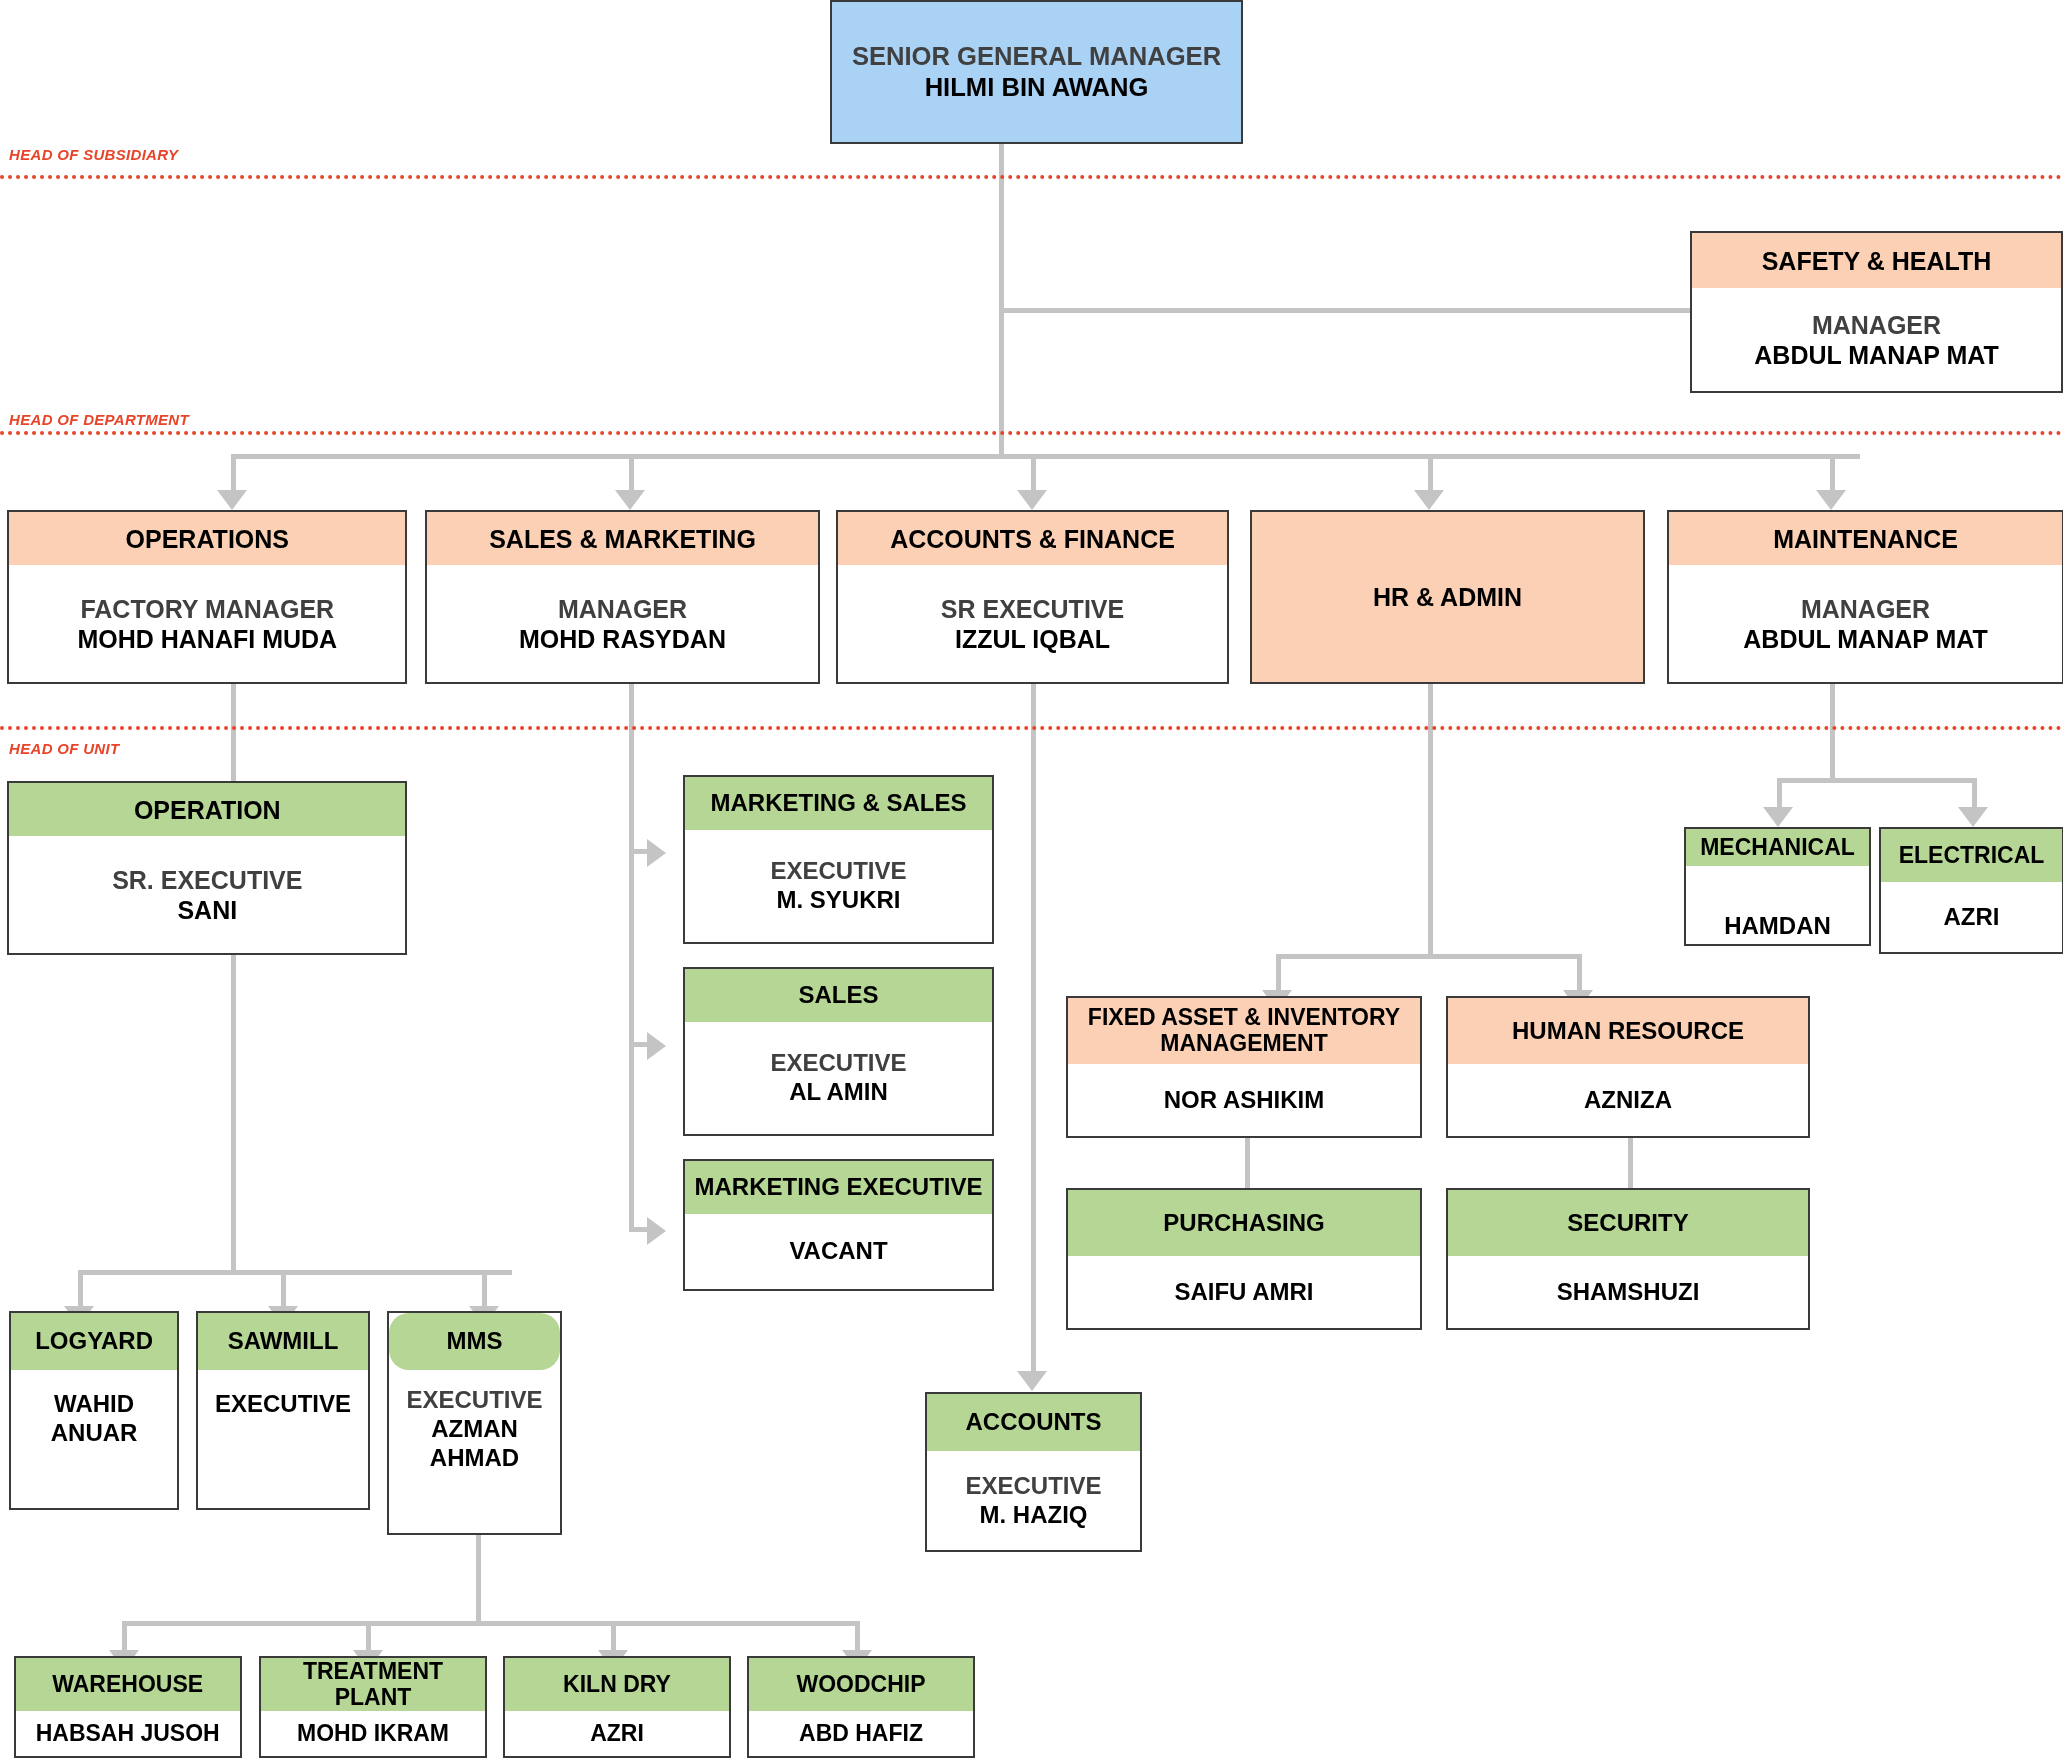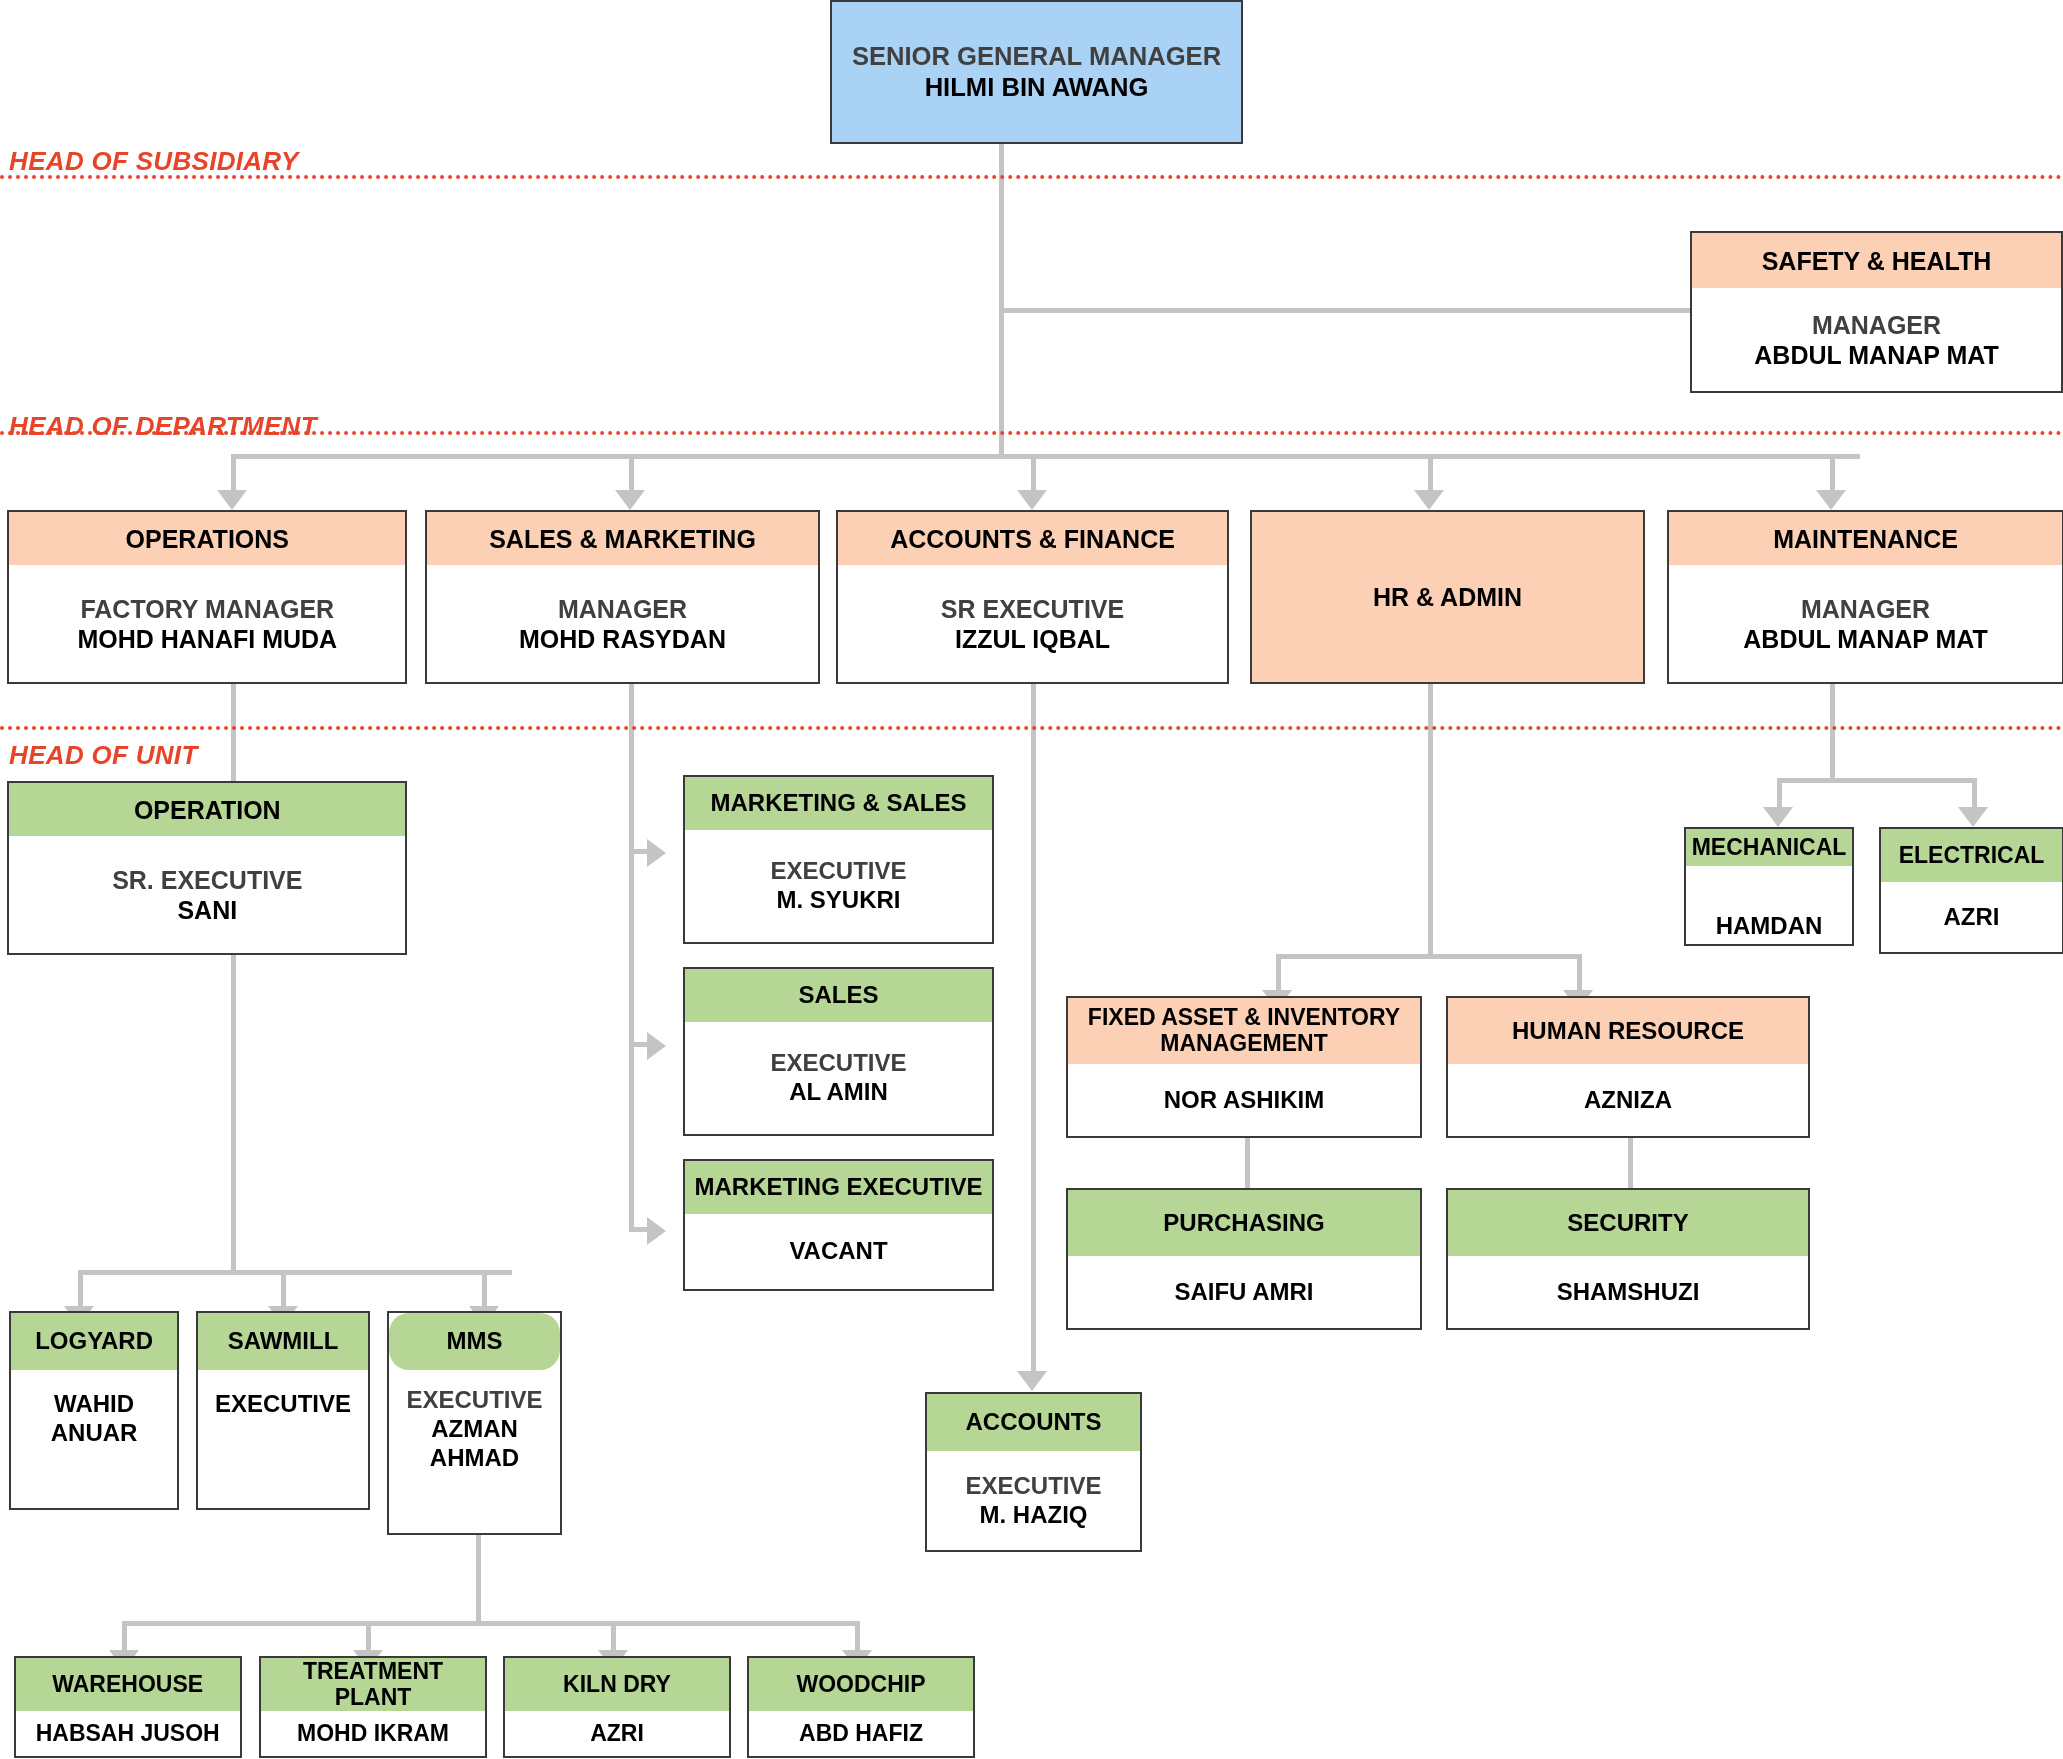--- a/index.html
+++ b/index.html
@@ -8,21 +8,21 @@
 
   
   .ln{position:absolute;background:#c4c4c4;}
   .vln{width:4.6px;}
   .hln{height:4.6px;}
   .arrow-d{position:absolute;width:0;height:0;border-left:15.5px solid transparent;border-right:15.5px solid transparent;border-top:20px solid #c4c4c4;}
   .arrow-r{position:absolute;width:0;height:0;border-top:14.6px solid transparent;border-bottom:14.6px solid transparent;border-left:19px solid #c4c4c4;}
 
   
   .band{position:absolute;left:0;width:2063px;height:0;border-top:4.6px dotted #e8442a;}
-  .band-label{position:absolute;color:#e8442a;font-style:italic;font-weight:bold;font-size:26px;letter-spacing:0.3px;white-space:nowrap;}
+  .band-label{position:absolute;color:#e8442a;font-style:italic;font-weight:bold;font-size:15px;letter-spacing:0.3px;white-space:nowrap;}
 
   
   .node{position:absolute;box-sizing:border-box;border:2.7px solid #3a3a3a;background:#ffffff;display:flex;flex-direction:column;}
   .node .hdr{box-sizing:border-box;width:100%;display:flex;align-items:center;justify-content:center;text-align:center;font-weight:bold;color:#000;padding:5.5px 5.5px;line-height:1.12;}
   .node .body{box-sizing:border-box;flex:1;display:flex;flex-direction:column;align-items:center;justify-content:center;text-align:center;padding:3.7px 5.5px;}
   .node .role{color:#404040;font-weight:bold;line-height:1.2;}
   .node .person{color:#000;font-weight:bold;line-height:1.2;}
 
   .hdr-orange{background:#fbd0b4;}
   .hdr-green{background:#b5d694;}
@@ -224,21 +224,21 @@
     </div>
   </div>
 
   <div class="node" style="left:1446px;top:1188px;width:364px;height:142px;">
     <div class="hdr hdr-green fs26" style="height:66px;">SECURITY</div>
     <div class="body">
       <div class="person fs26">SHAMSHUZI</div>
     </div>
   </div>
 
-  <div class="node" style="left:1684px;top:827px;width:170px;height:119px;gap:43px;">
+  <div class="node" style="left:1684px;top:827px;width:187px;height:119px;gap:43px;">
     <div class="hdr hdr-green fs25" style="height:53px;">MECHANICAL</div>
     <div class="body">
       <div class="person fs26">HAMDAN</div>
     </div>
   </div>
 
   <div class="node" style="left:1879px;top:827px;width:185px;height:127px;">
     <div class="hdr hdr-green fs25" style="height:53px;">ELECTRICAL</div>
     <div class="body">
       <div class="person fs26">AZRI</div>

